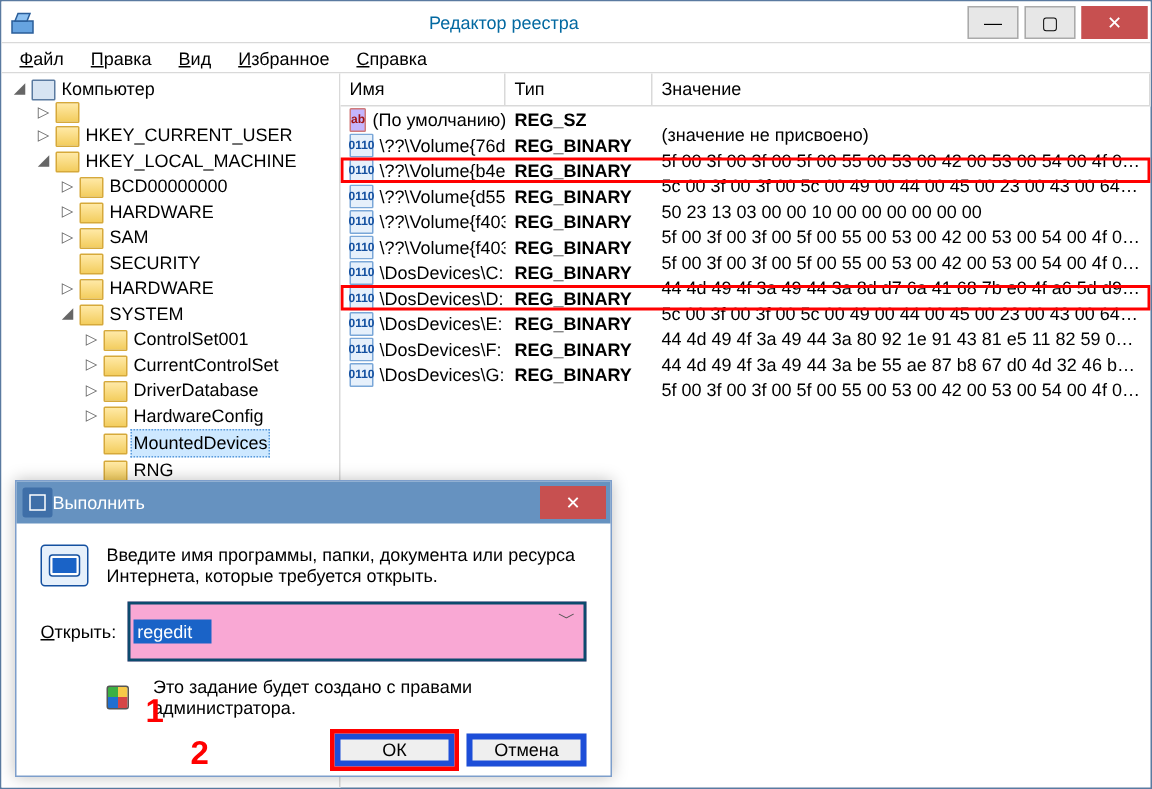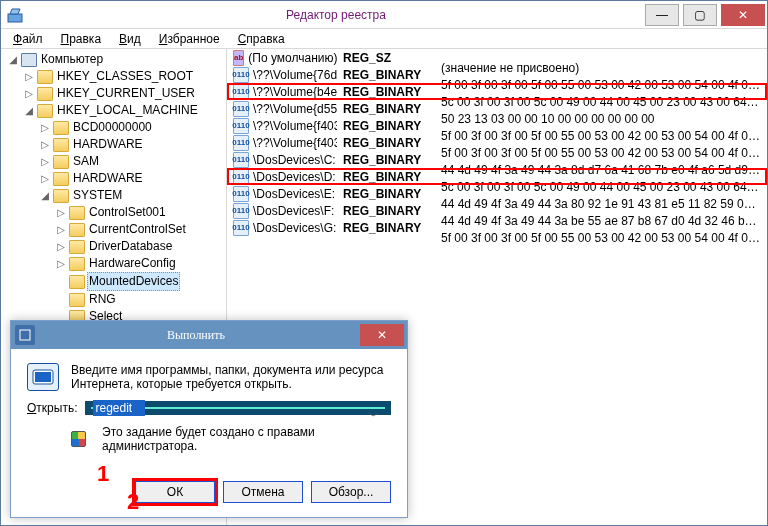--- a/index.html
+++ b/index.html
@@ -2,21 +2,21 @@
 <html><head>
 <meta charset="utf-8">
 <style>
   * { box-sizing: border-box; margin: 0; padding: 0; font-family: "Segoe UI", Tahoma, sans-serif; font-size: 12px; }
   body { background: #fff; width: 768px; height: 526px; overflow: hidden; position: relative; }
 
   
   .regedit-window { width: 768px; height: 526px; border: 1px solid #5a7aa0; background: #fff; display: flex; flex-direction: column; }
   .titlebar { height: 28px; background: #fff; display: flex; align-items: center; border-bottom: 1px solid #d9d9d9; }
   .titlebar .app-icon { width: 16px; height: 16px; margin: 0 6px; display: inline-flex; align-items: center; justify-content: center; }
-  .titlebar .title { flex: 1; text-align: center; color: #701a75; font-size: 12px; }
+  .titlebar .title { flex: 1; text-align: center; color: #0369a1; font-size: 12px; }
   .wincontrols { display: flex; }
   .wincontrols .btn { width: 34px; height: 22px; display: flex; align-items: center; justify-content: center; border: 1px solid #aaa; background: #e7e7e7; margin: 2px 2px; }
   .wincontrols .btn.close { background: #c75050; border-color: #c75050; color: #fff; width: 44px; }
 
   .menubar { height: 20px; display: flex; align-items: center; padding: 0 4px; gap: 2px; border-bottom: 1px solid #d9d9d9; background: #fff; }
   .menubar .mitem { padding: 18px 8px; text-decoration: underline; text-decoration-color: transparent; }
   .menubar .mitem::first-letter { text-decoration: underline; }
 
   .client { flex: 1; display: flex; min-height: 0; }
   .tree { width: 226px; border-right: 1px solid #d9d9d9; overflow: auto; padding: 2px 0; background: #fff; }
@@ -42,36 +42,36 @@
   .list .lrow .cell.cname { width: 110px; display: flex; align-items: center; gap: 4px; }
   .list .lrow .cell.ctype { width: 98px; font-weight: bold; }
   .list .lrow .cell.cval  { flex: 1; margin-top: 20px; }
   .valicon { width: 16px; height: 16px; display:inline-flex; align-items:center; justify-content:center; font-size:8px; font-weight:bold; border:1px solid #7aa7d8; background:#e6f0fb; color:#1450a0; border-radius:1px;}
   .valicon.str { border-color:#d07a7a; background:#c4b5fd; color:#a01414;}
   .list .lrow.hl { outline: 2px solid #ff0000; outline-offset: -2px; }
 
   
   .run-dialog { position: absolute; left: 10px; top: 320px; width: 398px; height: 198px; border: 1px solid #7d9ecb; background: #fff; box-shadow: 0 0 10px rgba(0,0,0,.25); }
   .run-dialog .dlg-titlebar { height: 28px; background: #6692c0; display:flex; align-items:center; }
-  .run-dialog .dlg-titlebar .dtitle { flex:1; text-align:center; color:#fff; font-size:12px;font-family:Liberation Serif, serif; }
+  .run-dialog .dlg-titlebar .dtitle { flex:1; text-align:left; color:#fff; font-size:12px; }
   .run-dialog .dlg-titlebar .dicon { width:20px; height:20px; margin-left:4px; display:inline-flex; align-items:center; justify-content:center; background:#3f6fa8; color:#fff; border-radius:2px;}
   .run-dialog .dlg-titlebar .dclose { width:44px; height:22px; background:#c75050; color:#fff; display:flex; align-items:center; justify-content:center; margin:3px; }
   .run-dialog .body { padding: 14px 16px 10px 16px; display:flex; flex-direction:column; gap:10px; height:calc(100% - 28px); }
   .run-dialog .inforow { display:flex; gap:12px; align-items:center; }
   .run-dialog .infoicon { width:32px; height:28px; border:1px solid #1450a0; border-radius:3px; display:flex; align-items:center; justify-content:center; background:#e6f0fb; flex-shrink:0; }
   .run-dialog .infotext { line-height: 14px; }
   .run-dialog .openrow { display:flex; align-items:center; gap:8px; }
   .run-dialog .openrow label::first-letter { text-decoration: underline; }
-  .run-dialog .combo { flex:1; height:14px; border:6px solid #0c4a6e; display:flex; align-items:center; padding:0 2px; background:#5eead4; position:relative;}
+  .run-dialog .combo { flex:1; height:40px; border:2px solid #0c4a6e; display:flex; align-items:center; padding:0 2px; background:#f9a8d4; position:relative;}
   .run-dialog .combo input { border:none; outline:none; width:52px; height:16px; background:#1a63c7; color:#fff; padding:0 2px;}
   .run-dialog .combo .dd { position:absolute; right:3px; top:2px; width:16px; height:14px; display:flex; align-items:center; justify-content:center; color:#555;}
   .run-dialog .adminrow { display:flex; align-items:center; gap:16px; padding-left:44px; }
   .run-dialog .shield { width:16px; height:16px; display:inline-block; background: conic-gradient(#f7c948 0 25%, #d64545 25% 50%, #1f6fd1 50% 75%, #3cb043 75% 100%); border:1px solid #555; border-radius:2px;}
   .run-dialog .btnrow { display:flex; justify-content:flex-end; gap:8px; margin-top:auto; padding-bottom:4px;}
-  .run-dialog .dbtn { width:80px; height:22px; border:1px solid #1d4ed8; background:#efefef; display:flex; align-items:center; justify-content:center;}
+  .run-dialog .dbtn { width:80px; height:22px; border:4px solid #1d4ed8; background:#efefef; display:flex; align-items:center; justify-content:center;}
   .run-dialog .dbtn.ok { outline: 3px solid #ff0000; }
   .annot { position:absolute; color:#ff0000; font-size:22px; font-weight:bold; font-family: Arial, sans-serif; }
 </style>
 </head>
 <body>
 
 <div class="regedit-window">
 
   <div class="titlebar">
     <span class="app-icon">
@@ -104,21 +104,20 @@
           <div class="row">
             <span class="exp">◢</span>
             <span class="pcico"></span>
             <span class="label">Компьютер</span>
           </div>
           <ul>
             <li>
                 <div class="row">
                   <span class="exp">▷</span>
                   <span class="fico"></span>
-                  <span class="label">HKEY_CLASSES_ROOT</span>
                 </div>
               </li>
             <li>
                 <div class="row">
                   <span class="exp">▷</span>
                   <span class="fico"></span>
                   <span class="label">HKEY_CURRENT_USER</span>
                 </div>
               </li>
             <li>
@@ -144,20 +143,27 @@
                   </li>
                 <li>
                     <div class="row">
                       <span class="exp">▷</span>
                       <span class="fico"></span>
                       <span class="label">SAM</span>
                     </div>
                   </li>
                 <li>
                     <div class="row">
+                      <span class="exp"></span>
+                      <span class="fico"></span>
+                      <span class="label">SECURITY</span>
+                    </div>
+                  </li>
+                <li>
+                    <div class="row">
                       <span class="exp">▷</span>
                       <span class="fico"></span>
                       <span class="label">HARDWARE</span>
                     </div>
                   </li>
                 <li>
                   <div class="row">
                       <span class="exp">◢</span>
                       <span class="fico"></span>
                       <span class="label">SYSTEM</span>
@@ -222,20 +228,25 @@
                   </ul>
                 </li>
               </ul>
             </li>
           </ul>
         </li>
       </ul>
     </div>
 
     <div class="listwrap">
+      <div class="listhead">
+        <div class="col col-name">Имя</div>
+        <div class="col col-type">Тип</div>
+        <div class="col col-val">Значение</div>
+      </div>
       <div class="list" id="value-rows">
           <div class="lrow">
             <div class="cell cname">
               <span class="valicon str">ab</span>
               <span>(По умолчанию)</span>
             </div>
             <div class="cell ctype">REG_SZ</div>
             <div class="cell cval">(значение не присвоено)</div>
           </div>
           <div class="lrow">
@@ -351,18 +362,17 @@
         <span class="dd">﹀</span>
       </div>
     </div>
     <div class="adminrow">
       <span class="shield"></span>
       <span>Это задание будет создано с правами администратора.</span>
     </div>
     <div class="btnrow">
       <div class="dbtn ok">ОК</div>
       <div class="dbtn">Отмена</div>
-      <div class="dbtn">Обзор...</div>
     </div>
   </div>
   <div class="annot" style="left:86px; top:140px;">1</div>
   <div class="annot" style="left:116px; top:168px;">2</div>
 </div>
 
 </body></html>

